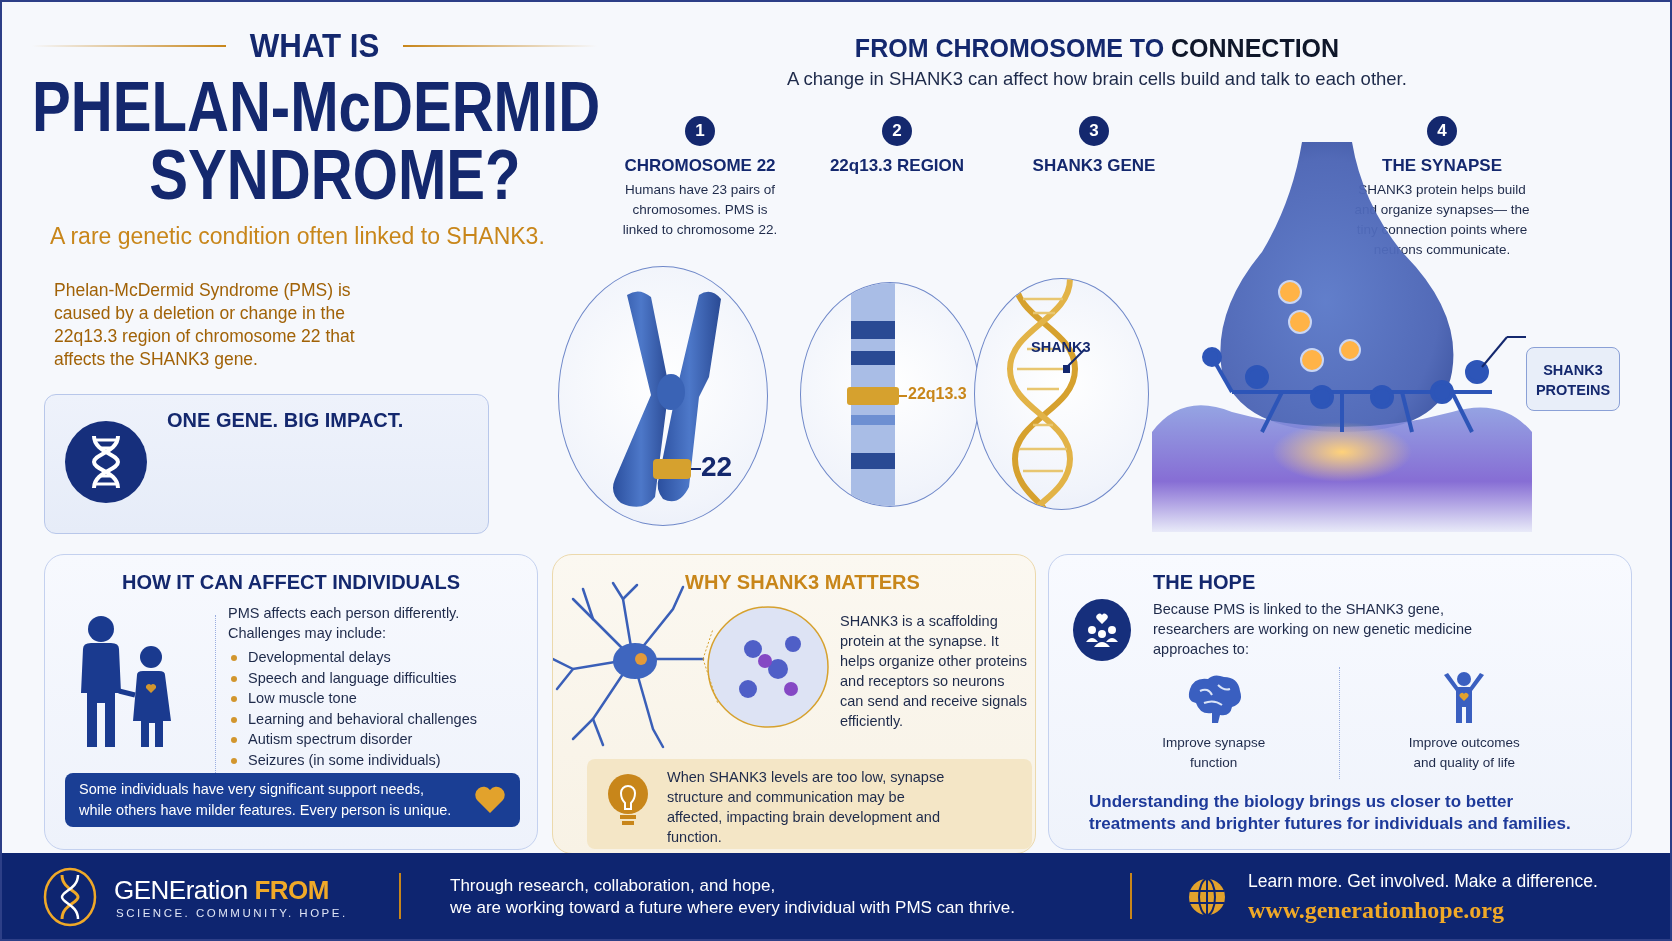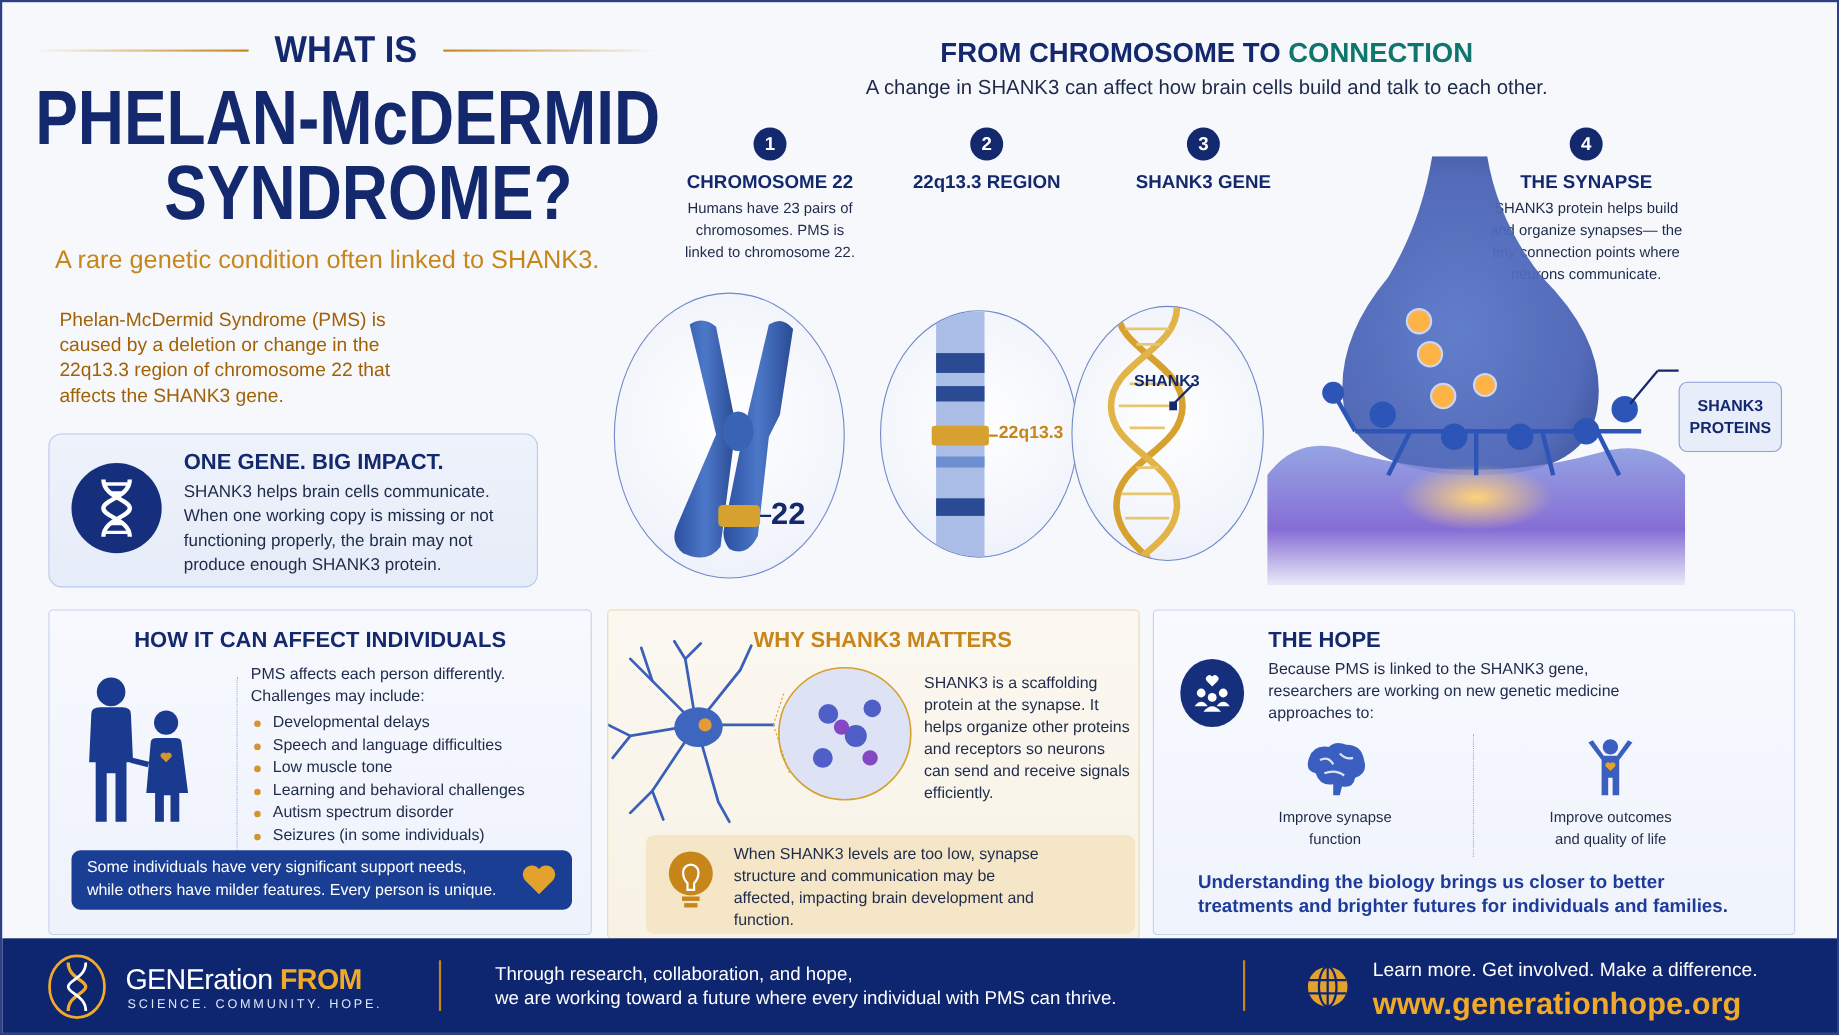--- a/index.html
+++ b/index.html
@@ -35,21 +35,21 @@
   }
   .gene-icon {
     position: absolute; left: 20px; top: 26px; width: 82px; height: 82px; border-radius: 50%;
     background: #162f7c; display: flex; align-items: center; justify-content: center;
   }
   .gene-box h3 { position: absolute; left: 122px; top: 14px; font-size: 20px; color: #14286e; font-weight: 700; }
   .gene-box p { position: absolute; left: 122px; top: 42px; width: 310px; font-size: 15.5px; line-height: 22px; color: #1e2a4a; }
 
   
   .flow-title { position: absolute; left: 560px; width: 1070px; top: 32px; text-align: center; font-size: 25px; font-weight: 700; color: #14286e; }
-  .flow-title .g { color: #0f766e; }
+  .flow-title .g { color: #0f172a; }
   .flow-sub { position: absolute; left: 560px; width: 1070px; top: 66px; text-align: center; font-size: 18.5px; color: #1e2a4a; }
   .step { position: absolute; top: 114px; width: 200px; text-align: center; }
   .step .num {
     width: 30px; height: 30px; border-radius: 50%; background: #14286e; color: #fff;
     font-size: 17px; font-weight: 700; line-height: 30px; margin: 0 auto;
   }
   .step h4 { font-size: 17px; font-weight: 700; color: #14286e; margin-top: 10px; }
   .step p { font-size: 13.5px; line-height: 20px; color: #1e2a4a; margin-top: 4px; }
 
   .circle {
@@ -61,21 +61,21 @@
   .c2 { left: 798px; top: 280px; width: 180px; height: 225px; }
   .c3 { left: 972px; top: 276px; width: 175px; height: 232px; }
 
   .callout {
     position: absolute; left: 1524px; top: 345px; width: 94px; height: 64px; border-radius: 8px;
     background: #e8eef9; border: 1.5px solid #8aa0d6; color: #14286e; font-weight: 700; font-size: 14.5px;
     text-align: center; line-height: 20px; padding-top: 12px;
   }
 
   
-  .card { position: absolute; border-radius: 4px; }
+  .card { position: absolute; border-radius: 20px; }
   .affect { left: 42px; top: 552px; width: 494px; height: 296px; background: linear-gradient(180deg,#f7f9fe,#eef2fb); border: 1.5px solid #c4d1ef; }
   .affect h3 { position: absolute; top: 16px; width: 100%; text-align: center; font-size: 20px; font-weight: 700; color: #14286e; }
   .affect .people { position: absolute; left: 26px; top: 56px; width: 110px; height: 140px; }
   .affect .divider { position: absolute; left: 170px; top: 60px; height: 160px; border-left: 1.5px dotted #9aaee0; }
   .affect .lead { position: absolute; left: 183px; top: 48px; font-size: 14.5px; line-height: 20px; color: #1e2a4a; width: 300px; }
   .affect ul { position: absolute; left: 186px; top: 92px; list-style: none; }
   .affect li { font-size: 14.5px; line-height: 20.5px; color: #1e2a4a; padding-left: 17px; position: relative; }
   .affect li::before { content: ""; position: absolute; left: 0; top: 8px; width: 6px; height: 6px; border-radius: 50%; background: #d2962e; }
   .support { position: absolute; left: 20px; top: 218px; width: 455px; height: 54px; background: #1a3e94; border-radius: 8px; color: #fff; font-size: 14.5px; line-height: 21px; padding: 6px 0 0 14px; }
   .support .heart { position: absolute; right: 14px; top: 12px; }
@@ -102,21 +102,21 @@
   
   .footer { position: absolute; left: 0; bottom: 0; width: 1672px; height: 86px; background: #0e2570; color: #fff; }
   .footer .logo { position: absolute; left: 40px; top: 14px; width: 56px; height: 60px; }
   .footer .brand { position: absolute; left: 112px; top: 22px; font-size: 26px; color: #fff; letter-spacing: -0.5px; }
   .footer .brand b { color: #f0a928; }
   .footer .tag { position: absolute; left: 114px; top: 54px; font-size: 11.5px; letter-spacing: 2.5px; color: #dfe5f5; }
   .footer .vline { position: absolute; top: 20px; width: 1.5px; height: 46px; background: #c8861a; }
   .footer .mission { position: absolute; left: 448px; top: 22px; font-size: 17px; line-height: 22px; color: #fff; }
   .footer .globe { position: absolute; left: 1185px; top: 24px; }
   .footer .cta { position: absolute; left: 1246px; top: 18px; font-size: 17.5px; color: #fff; }
-  .footer .url { position: absolute; left: 1246px; top: 44px; font-size: 28px; color: #f0a928; font-weight: 700; }
+  .footer .url { position: absolute; left: 1246px; top: 44px; font-size: 24px; color: #f0a928; font-weight: 700; font-family: Liberation Serif, serif; }
 </style>
 </head>
 <body>
 
 <div class="hero">
   <div class="what-is-row">
     <span class="line"></span>
     <span class="what-is">WHAT IS</span>
     <span class="line r"></span>
   </div>
@@ -133,21 +133,20 @@
     <svg width="40" height="60" viewBox="0 0 40 60">
       <path d="M8 4 C8 20, 32 22, 32 30 C32 38, 8 40, 8 56" stroke="#fff" stroke-width="4" fill="none"></path>
       <path d="M32 4 C32 20, 8 22, 8 30 C8 38, 32 40, 32 56" stroke="#fff" stroke-width="4" fill="none"></path>
       <line x1="10" y1="8" x2="30" y2="8" stroke="#fff" stroke-width="3"></line>
       <line x1="14" y1="16" x2="26" y2="16" stroke="#fff" stroke-width="3"></line>
       <line x1="14" y1="44" x2="26" y2="44" stroke="#fff" stroke-width="3"></line>
       <line x1="10" y1="52" x2="30" y2="52" stroke="#fff" stroke-width="3"></line>
     </svg>
   </div>
   <h3>ONE GENE. BIG IMPACT.</h3>
-  <p>SHANK3 helps brain cells communicate. When one working copy is missing or not functioning properly, the brain may not produce enough SHANK3 protein.</p>
 </div>
 
 <div class="flow-title">
   <span>FROM CHROMOSOME TO </span><span class="g">CONNECTION</span>
 </div>
 <div class="flow-sub">A change in SHANK3 can affect how brain cells build and talk to each other.</div>
 
 <div class="step" style="left:598px">
   <div class="num">1</div>
   <h4>CHROMOSOME 22</h4>

